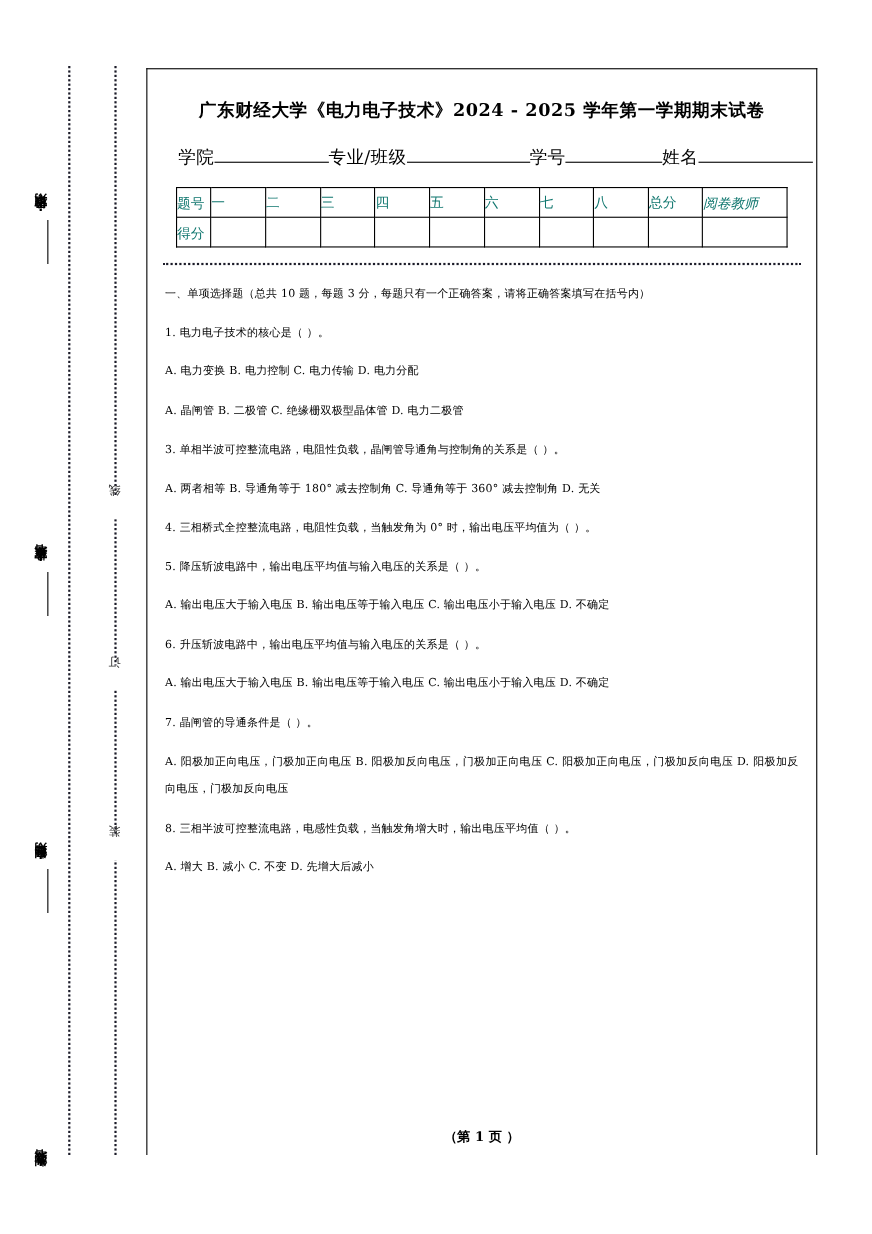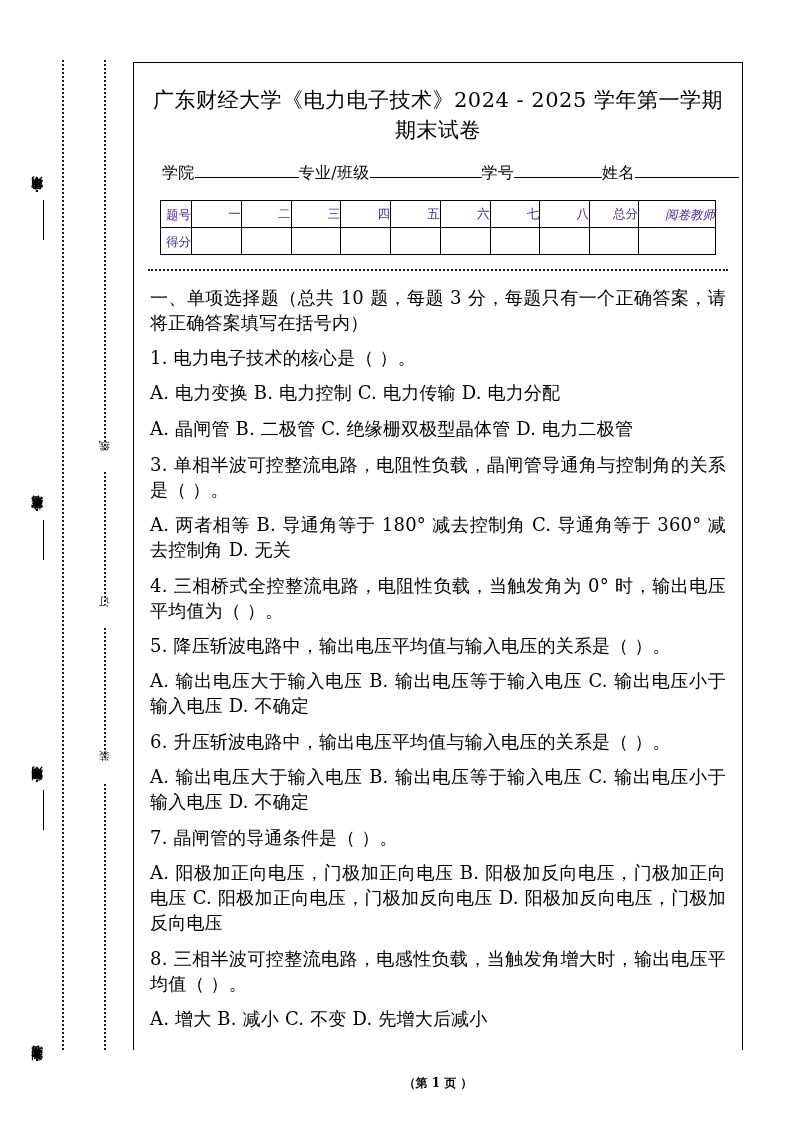--- a/index.html
+++ b/index.html
@@ -83,22 +83,22 @@
     height: 988px;
     border-left: 1.2px solid #000;
     border-right: 1.2px solid #000;
     border-top: 1.2px solid #000;
     box-sizing: border-box;
     padding: 0;
   }
 
   .doc-title {
     font-family: "DejaVu Serif", "Liberation Serif", serif;
-    font-weight: normal;
-    font-size: 21px;
+    font-weight: bold;
+    font-size: 16px;
     line-height: 30px;
     text-align: center;
     padding: 22px 16px 0 16px;
     letter-spacing: 0.5px;
   }
 
   .info-line {
     font-family: "DejaVu Serif", "Liberation Serif", serif;
     font-size: 16px;
     padding: 18px 14px 0 28px;
@@ -120,24 +120,24 @@
   .score-table-wrap {
     padding: 16px 26px 0 26px;
   }
   table.score {
     border-collapse: collapse;
     width: 100%;
     table-layout: fixed;
   }
   table.score td {
     border: 1.1px solid #000;
-    text-align: right;
+    text-align: left;
     font-family: "DejaVu Serif", "Liberation Serif", serif;
     font-size: 12.5px;
-    color: #4c1d95;
+    color: #0f766e;
     padding: 0;
   }
   td.rowhead {
     width: 30px;
     line-height: 15px;
     padding: 3px 0;
   }
   td.cell   { height: 26px; }
   td.total  { width: 48px; }
   td.marker { width: 76px; line-height: 15px; padding: 3px 0; font-style: italic; }
@@ -146,35 +146,35 @@
   .dot-sep {
     margin: 14px 14px 0 14px;
     border-top: 2px dotted #1b1b28;
     height: 0;
   }
 
   
   .qbody {
     padding: 14px 16px 0 16px;
     font-family: "DejaVu Serif", "Liberation Serif", serif;
-    font-size: 18px;
+    font-size: 10px;
     line-height: 25px;
     letter-spacing: 0.2px;
   }
   .qbody p {
     margin: 0 0 10px 0;
     text-align: justify;
   }
   .qbody p.opts { margin-bottom: 11px; }
 
   
   #footer {
     position: absolute;
     left: 133px;
-    top: 1075px;
+    top: 1025px;
     width: 610px;
     text-align: center;
     font-family: "DejaVu Serif", "Liberation Serif", serif;
     font-weight: bold;
     font-size: 12px;
   }
 </style>
 </head>
 <body>
 

